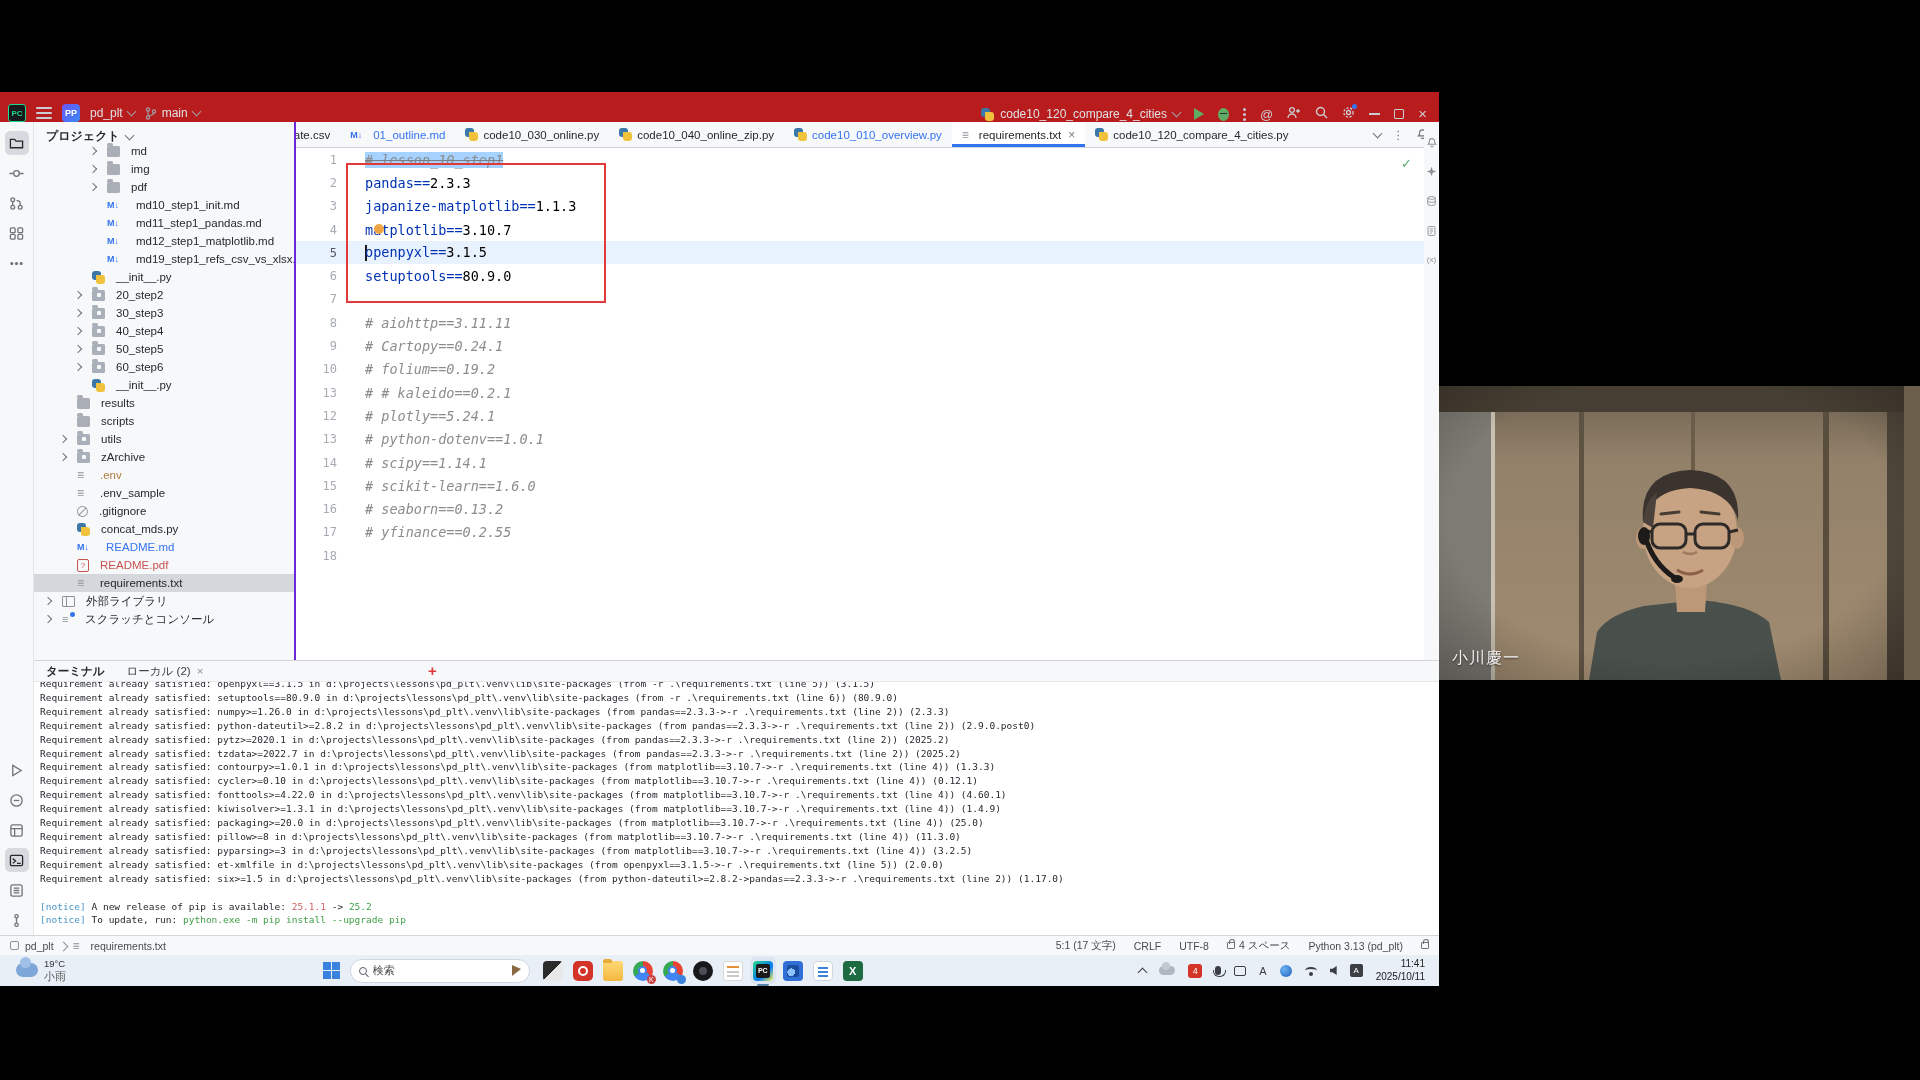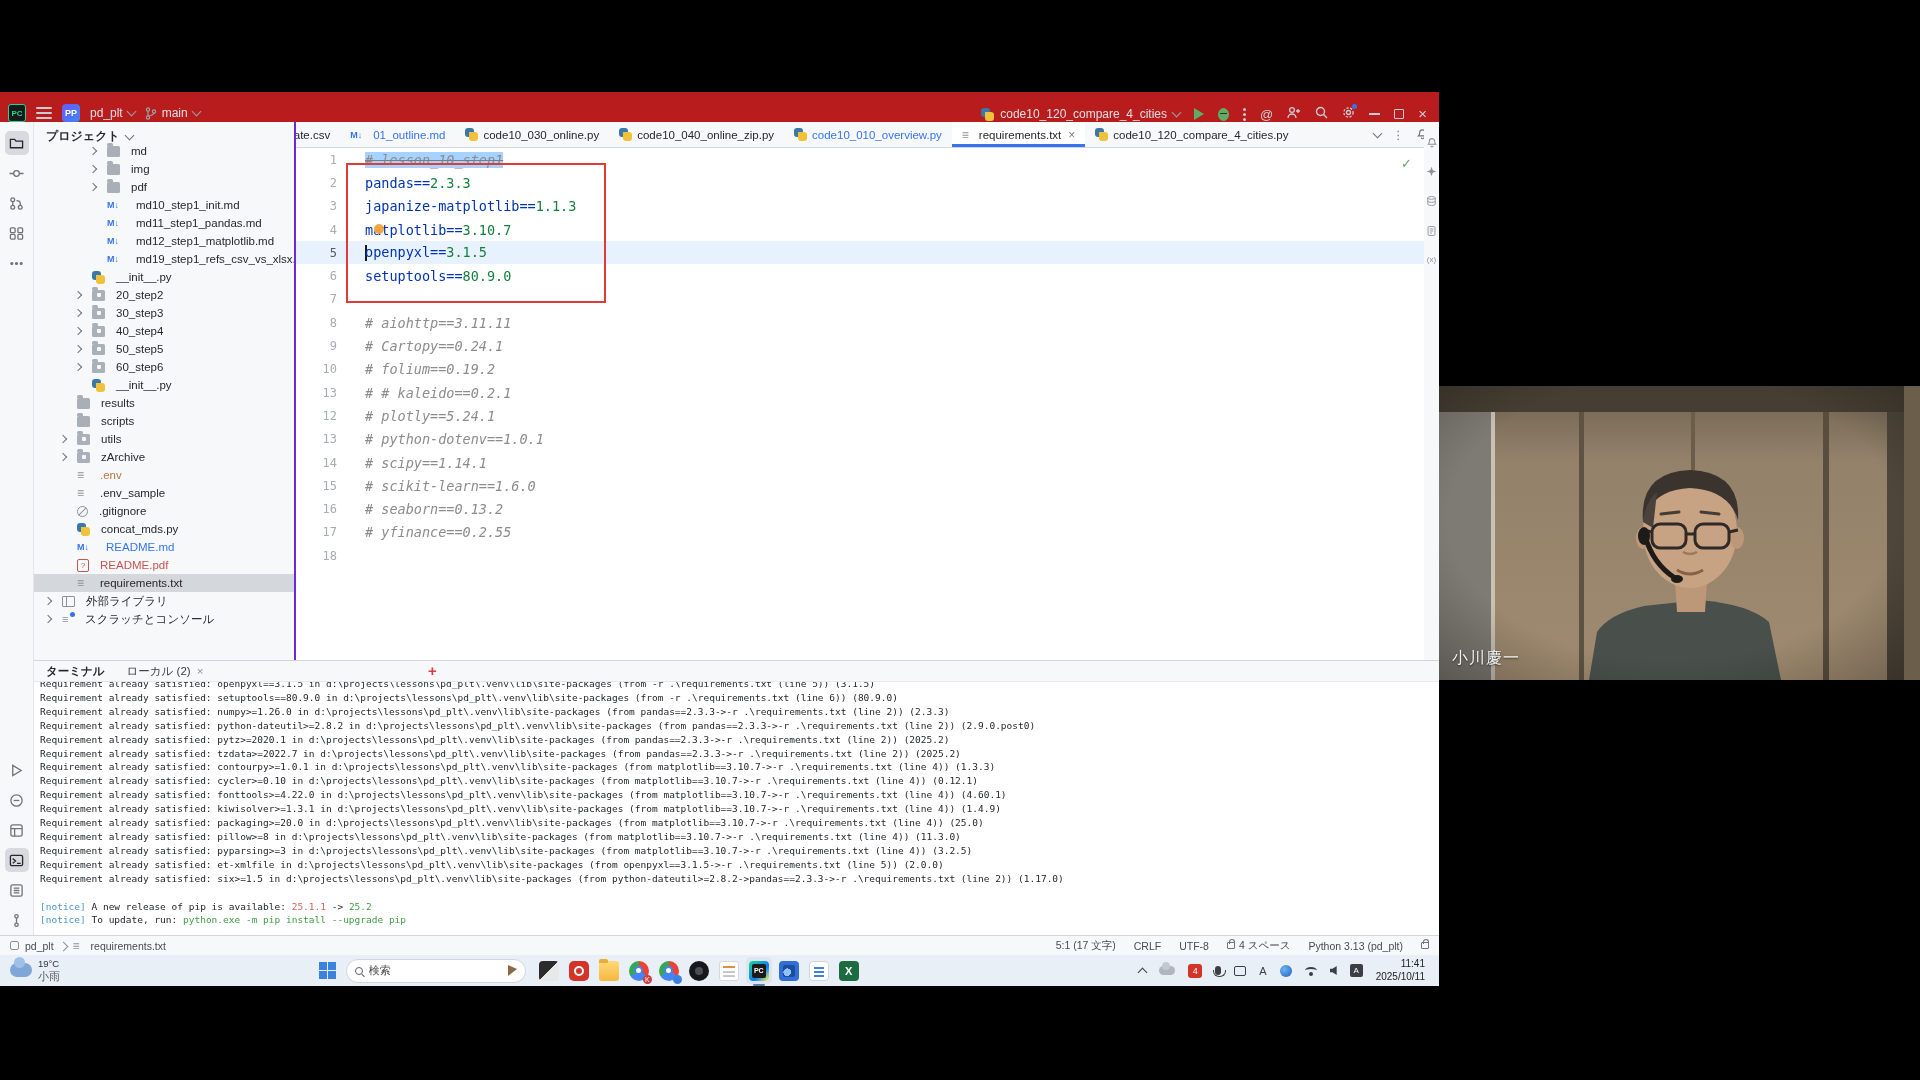--- a/index.html
+++ b/index.html
@@ -84,21 +84,21 @@
   .editor{position:absolute;left:296px;top:56px;right:15px;height:512px;background:#ffffff;overflow:hidden;}
   .eline{position:relative;height:23.3px;display:flex;align-items:center;
          font-family:"DejaVu Sans Mono","Liberation Mono",monospace;font-size:13.5px;}
   .eline .lnum{width:41px;text-align:right;color:#a7abb3;font-size:12px;flex:0 0 41px;
                font-family:"DejaVu Sans Mono",monospace;}
   .eline .lcode{padding-left:28px;white-space:pre;}
   .eline.current{background:#e8f2fe;}
   .eline.current .lnum{color:#55585e;}
   .t-pkg{color:#0033b3;}
   .t-op{color:#0033b3;}
-  .t-ver{color:#15803d;}
+  .t-ver{color:#000000;}
   .t-com{color:#8c8c8c;font-style:italic;}
   .sel1{background:#a6d2ff;text-decoration:line-through;text-decoration-color:#7a7d84;}
   .caret{display:inline-block;width:1.5px;height:16px;background:#1a1a1a;vertical-align:middle;margin-right:-1.5px;}
   .red-rect{position:absolute;left:50px;top:15px;width:260px;height:140px;border:2.5px solid #e03a3a;pointer-events:none;}
   .orange-dot{position:absolute;left:78px;top:75px;width:10px;height:10px;border-radius:50%;background:#f2a33c;opacity:.95;}
   .green-check{position:absolute;right:12px;top:8px;color:#59a869;font-size:13px;font-weight:bold;}
   .rstripe{position:absolute;right:0;top:30px;width:15px;height:538px;background:#f7f8fa;display:flex;
            flex-direction:column;align-items:center;gap:16px;padding-top:14px;color:#8d9199;font-size:9px;}
   
   .terminal{position:absolute;left:34px;top:568px;right:0;height:275px;background:#fff;}
@@ -116,21 +116,21 @@
   
   .statusbar{position:absolute;left:0;right:0;top:843px;height:20px;background:#f7f8fa;border-top:1px solid #d3d5db;
              display:flex;align-items:center;font-size:10.5px;color:#494c51;padding:0 10px;}
   .sb-left{display:flex;align-items:center;gap:6px;}
   .sb-right{margin-left:auto;display:flex;align-items:center;gap:18px;}
   .sb-crumb-ic{width:9px;height:9px;border:1.2px solid #8d9199;border-radius:2px;}
   .lock{width:8px;height:7px;border:1.2px solid #6f737a;border-radius:1px;position:relative;margin-right:4px;display:inline-block;}
   .lock:before{content:"";position:absolute;left:1px;top:-4px;width:4px;height:4px;border:1.2px solid #6f737a;border-bottom:none;border-radius:3px 3px 0 0;}
   
   .taskbar{position:absolute;left:0;right:0;top:863px;height:31px;background:#e9eff6;display:flex;align-items:center;}
-  .weather{display:flex;align-items:center;gap:6px;padding-left:10px;width:180px;}
+  .weather{display:flex;align-items:center;gap:6px;padding-left:10px;width:180px;margin-left:6px;}
   .wcloud{width:22px;height:14px;background:#7ea7d8;border-radius:8px;position:relative;}
   .wcloud:before{content:"";position:absolute;left:4px;top:-6px;width:11px;height:11px;border-radius:50%;background:#9fc0e8;}
   .wtxt{font-size:9.5px;color:#333;line-height:1.2;}
   .wtxt .sub{color:#555;font-size:11px;}
   .task-center{display:flex;align-items:center;gap:10px;margin:0 auto;}
   .win-logo{width:17px;height:17px;display:grid;grid-template-columns:8px 8px;grid-gap:1px;}
   .win-logo i{background:#3b82de;width:8px;height:8px;}
   .searchpill{width:180px;height:24px;background:#fff;border:1px solid #cfd6dd;border-radius:13px;
               display:flex;align-items:center;gap:6px;padding:0 8px;font-size:11px;color:#444;}
   .mag{width:8px;height:8px;border:1.4px solid #5b5f66;border-radius:50%;position:relative;}

